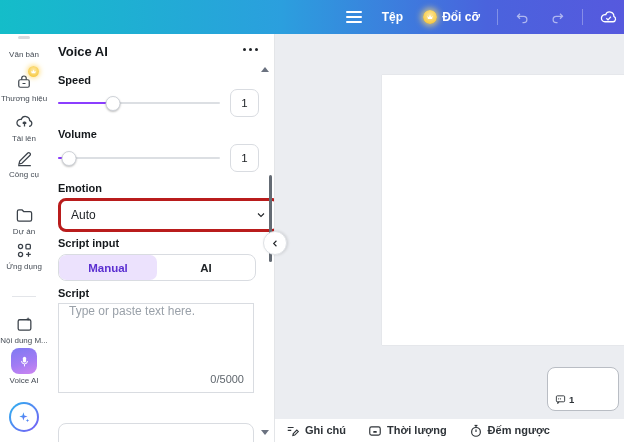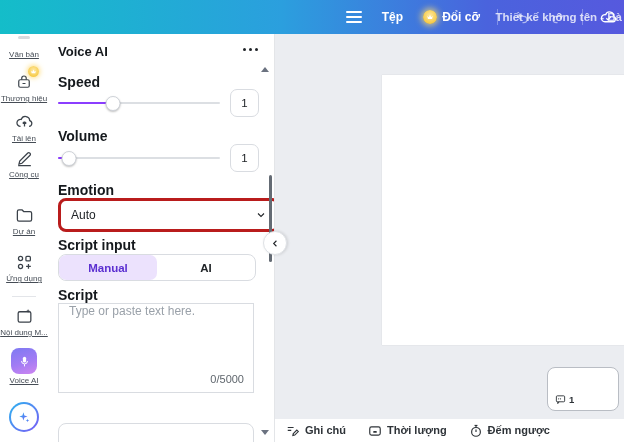--- a/index.html
+++ b/index.html
@@ -19,42 +19,42 @@
     box-shadow:0 0 6px 2px rgba(255,220,110,.75);display:inline-flex;align-items:center;justify-content:center;}
   .tb-divider{width:1px;height:16px;background:rgba(255,255,255,.3);margin:0 4px;}
   .tb-muted{opacity:.55;}
   .tb-title{position:absolute;right:2px;top:0;height:34px;display:flex;align-items:center;
     font-size:11.5px;font-weight:700;color:rgba(255,255,255,.78);white-space:nowrap;cursor:pointer;}
 
   
   .sidebar{position:absolute;left:0;top:34px;width:48px;height:408px;background:#fff;z-index:3;}
   .sb-item{position:absolute;left:0;width:48px;display:flex;flex-direction:column;align-items:center;
     gap:2px;cursor:pointer;}
-  .sb-lbl{font-size:8px;color:#454c55;white-space:nowrap;text-decoration:underline;}
+  .sb-lbl{font-size:8px;color:#454c55;white-space:nowrap;}
   .sb-ico{width:20px;height:20px;display:flex;align-items:center;justify-content:center;color:#3b424a;position:relative;}
   .sb-stub{position:absolute;left:18px;top:2px;width:12px;height:3px;background:#d8dade;border-radius:2px;}
   .sb-divider{position:absolute;left:12px;top:262px;width:24px;height:1px;background:#e3e5e9;}
   .badge-crown{position:absolute;right:-5px;top:-6px;width:11px;height:11px;border-radius:50%;
     background:radial-gradient(circle at 50% 40%,#ffeaa6,#f6c944 75%);box-shadow:0 0 5px 1px rgba(255,215,100,.8);
     display:flex;align-items:center;justify-content:center;}
   .voice-tile{width:26px;height:26px;border-radius:8px;
     background:linear-gradient(160deg,#7d79f2 0%,#a27cf4 55%,#cf86f0 100%);
     display:flex;align-items:center;justify-content:center;}
   .assist-btn{position:absolute;left:9px;top:368px;width:30px;height:30px;border-radius:50%;
     border:2px solid transparent;cursor:pointer;
     background:linear-gradient(#fff,#fff) padding-box,linear-gradient(135deg,#2bb4ef,#7a5bf6) border-box;
     display:flex;align-items:center;justify-content:center;}
 
   
   .panel{position:absolute;left:48px;top:34px;width:226px;height:408px;background:#fff;
     border-right:1px solid #e3e5e8;overflow:hidden;z-index:2;}
   .p-title{position:absolute;left:10px;top:10px;font-size:13px;font-weight:700;color:#15191d;}
   .p-more{position:absolute;right:16px;top:14px;display:flex;gap:3px;cursor:pointer;}
   .p-more i{width:3px;height:3px;border-radius:50%;background:#202428;}
-  .p-label{position:absolute;left:10px;font-size:14px;font-weight:700;color:#15191d;}
+  .p-label{position:absolute;left:10px;font-size:11px;font-weight:700;color:#15191d;}
   .slider{position:absolute;left:10px;width:162px;height:14px;cursor:pointer;}
   .track{position:absolute;left:0;right:0;top:6px;height:2px;background:#dcdfe3;border-radius:2px;}
   .fill{position:absolute;left:0;top:6px;height:2px;background:#8b3dff;border-radius:2px;}
   .thumb{position:absolute;top:0;width:13px;height:13px;border-radius:50%;background:#fff;
     border:1px solid #cfd3d9;box-shadow:0 1px 2px rgba(0,0,0,.25);transform:translateX(-50%);}
   .value-box{position:absolute;right:15px;width:27px;height:26px;border:1px solid #d9dce1;border-radius:7px;
     display:flex;align-items:center;justify-content:center;font-size:11.5px;color:#202428;background:#fff;}
   .select{position:absolute;left:10px;width:196px;height:28px;border:3px solid #b91c1c;border-radius:8px;
     background:#fff;display:flex;align-items:center;padding:0 10px;font-size:12px;color:#202428;cursor:pointer;
     justify-content:space-between;}
@@ -133,21 +133,20 @@
           </svg>
       </button>
       <div class="tb-divider"></div>
       <button class="tb-btn">
         <svg width="17" height="17" viewBox="0 0 24 24" fill="none" stroke="#fff" stroke-width="1.8">
             <path d="M7 18a5 5 0 1 1 1-9.9A6 6 0 0 1 19.6 10.4 4 4 0 0 1 18.6 18z"></path>
             <path d="M9 13l2.3 2.3 4-4.3"></path>
           </svg>
       </button>
     </div>
-    <div class="tb-title">Thiết kế không tên - Bà</div>
   </header>
 
   <nav class="sidebar">
     <span class="sb-stub"></span>
 
     <div class="sb-item" style="top:16px;">
       <span class="sb-lbl">Văn bản</span>
     </div>
 
     <div class="sb-item" style="top:38px;">
@@ -188,35 +187,35 @@
 
     <div class="sb-item" style="top:171px;">
       <span class="sb-ico">
         <svg width="19" height="19" viewBox="0 0 24 24" fill="none" stroke="currentColor" stroke-width="1.6">
             <path d="M3 7a2 2 0 0 1 2-2h4l2 2h8a2 2 0 0 1 2 2v8a2 2 0 0 1-2 2H5a2 2 0 0 1-2-2z"></path>
           </svg>
       </span>
       <span class="sb-lbl">Dự án</span>
     </div>
 
-    <div class="sb-item" style="top:218px;">
+    <div class="sb-item" style="top:206px;">
       <span class="sb-ico">
         <svg width="19" height="19" viewBox="0 0 24 24" fill="none" stroke="currentColor" stroke-width="1.6">
             <circle cx="7" cy="7" r="2.6"></circle>
             <circle cx="7" cy="17" r="2.6"></circle>
             <rect x="13.8" y="4.4" width="5.6" height="5.6" rx="1.2"></rect>
             <path d="M17 14v6M14 17h6"></path>
           </svg>
       </span>
       <span class="sb-lbl">Ứng dụng</span>
     </div>
 
     <div class="sb-divider"></div>
 
-    <div class="sb-item" style="top:272px;">
+    <div class="sb-item" style="top:280px;">
       <span class="sb-ico">
         <svg width="19" height="19" viewBox="0 0 24 24" fill="none" stroke="currentColor" stroke-width="1.6">
             <rect x="4" y="6" width="16" height="13" rx="2"></rect>
             <path d="M16.5 2.5l.7 1.8 1.8.7-1.8.7-.7 1.8-.7-1.8-1.8-.7 1.8-.7z" fill="currentColor" stroke="none"></path>
           </svg>
       </span>
       <span class="sb-lbl">Nội dung M...</span>
     </div>
 
     <div class="sb-item" style="top:314px;">

